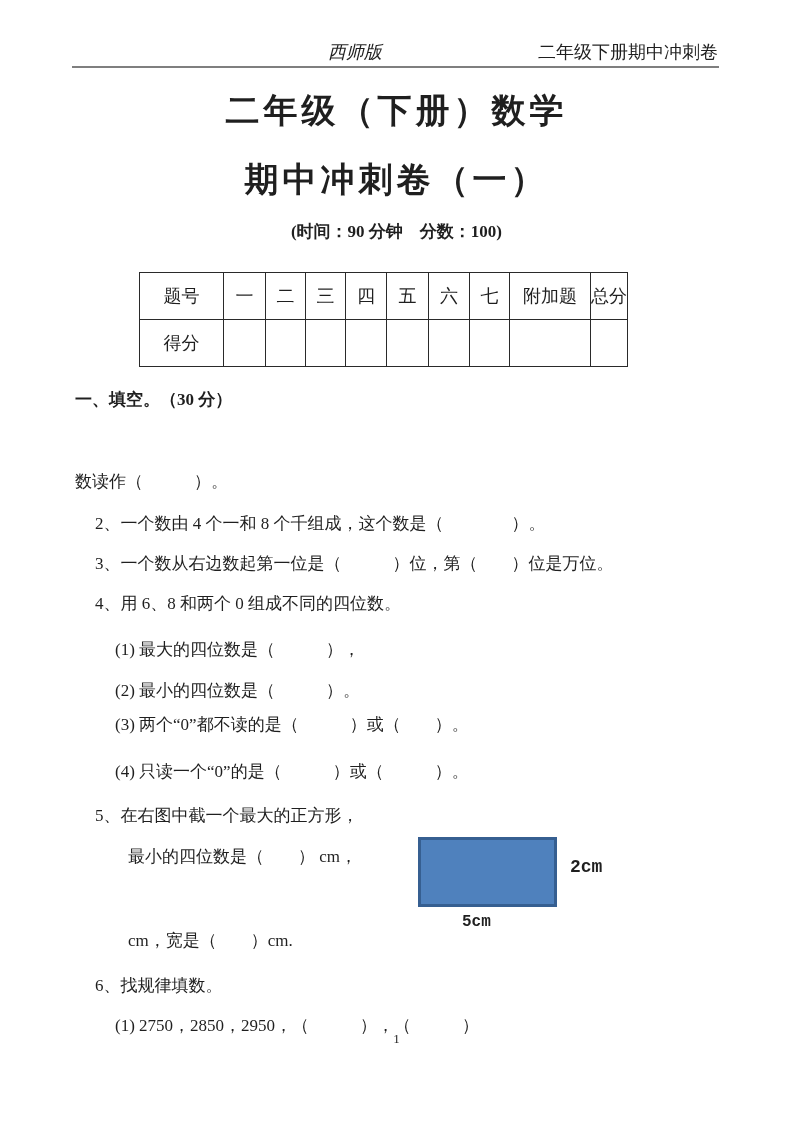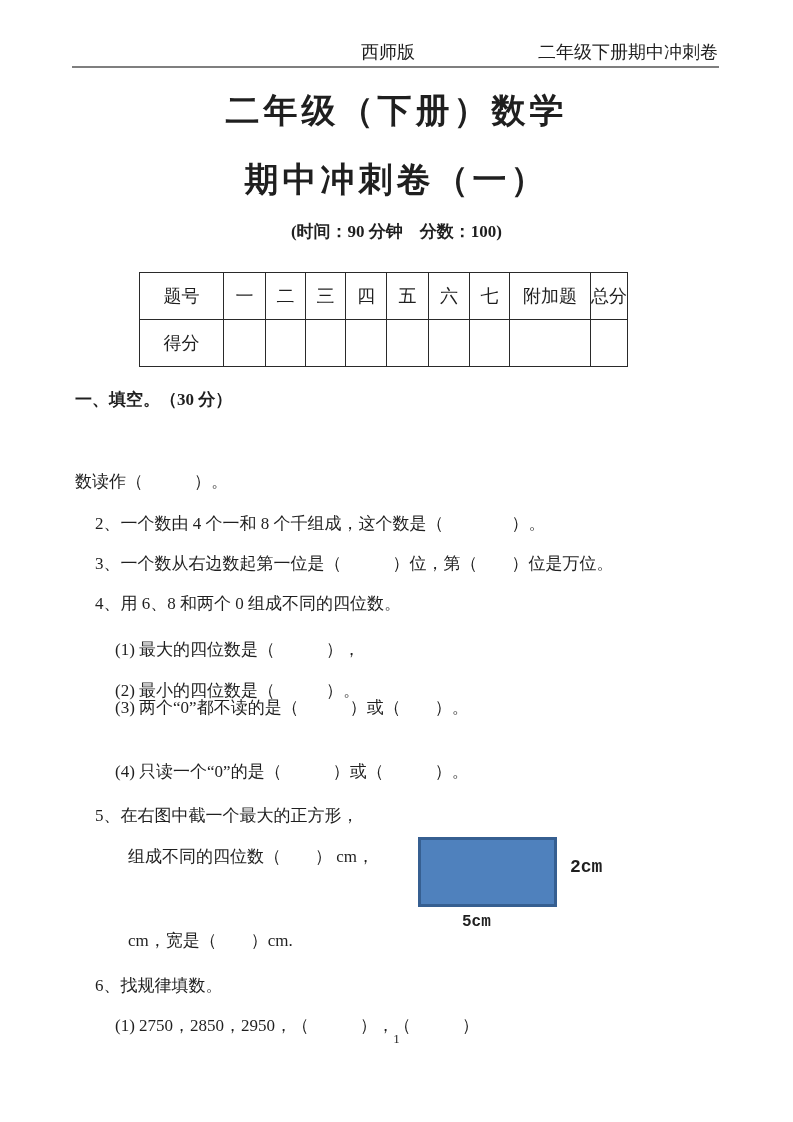--- a/index.html
+++ b/index.html
@@ -39,21 +39,21 @@
     background: #4f81bd;
   }
   .fig-label { position: absolute; font-family: "Liberation Mono", "DejaVu Sans Mono", monospace; font-weight: bold; white-space: pre; }
   .page-num { position: absolute; left: 0; top: 1031px; width: 100%; text-align: center; font-size: 13px; }
 </style>
 </head>
 <body>
 
 <div class="page">
 
-  <span class="hdr-text" style="left:361px; top:40px;">西师版</span>
+  <span class="hdr-text" style="left:328px; top:40px;font-style:italic;">西师版</span>
   <span class="hdr-text" style="right:75px; top:40px;">二年级下册期中冲刺卷</span>
   <div class="hdr-rule"></div>
 
   <div class="title" style="top:157px;">期中冲刺卷（一）</div>
   <div class="title" style="top:88px;">二年级（下册）数学</div>
   <div class="meta" style="top:220px;">(时间：90 分钟　分数：100)</div>
 
   <table class="score">
     <tbody>
         <tr>
@@ -87,25 +87,25 @@
 
   <div class="line" style="left:75px; top:471px;">数读作（　　　）。</div>
 
   <div class="line" style="left:95px; top:513px;">2、一个数由 4 个一和 8 个千组成，这个数是（　　　　）。</div>
 
   <div class="line" style="left:95px; top:553px;">3、一个数从右边数起第一位是（　　　）位，第（　　）位是万位。</div>
 
   <div class="line" style="left:95px; top:593px;">4、用 6、8 和两个 0 组成不同的四位数。</div>
   <div class="line" style="left:115px; top:639px;">(1) 最大的四位数是（　　　），</div>
   <div class="line" style="left:115px; top:680px;">(2) 最小的四位数是（　　　）。</div>
-  <div class="line" style="left:115px; top:697px;">(3) 两个“0”都不读的是（　　　）或（　　）。</div>
+  <div class="line" style="left:115px; top:714px;">(3) 两个“0”都不读的是（　　　）或（　　）。</div>
   <div class="line" style="left:115px; top:761px;">(4) 只读一个“0”的是（　　　）或（　　　）。</div>
 
   <div class="line" style="left:95px; top:805px;">5、在右图中截一个最大的正方形，</div>
-  <div class="line" style="left:128px; top:846px;">组成不同的四位数（　　） cm，</div>
+  <div class="line" style="left:128px; top:846px;">最小的四位数是（　　） cm，</div>
   <div class="line" style="left:128px; top:930px;">cm，宽是（　　）cm.</div>
 
   <div class="rect-fig" style="background: rgb(79, 129, 189); border-color: rgb(54, 95, 145);"></div>
   <span class="fig-label" style="left:570px; top:857px; font-size:18px;">2cm</span>
   <span class="fig-label" style="left:462px; top:913px; font-size:16px;">5cm</span>
 
   <div class="line" style="left:95px; top:975px;">6、找规律填数。</div>
   <div class="line" style="left:115px; top:1015px;">(1) 2750，2850，2950，（　　　），（　　　）</div>
 
   <div class="page-num">1</div>

